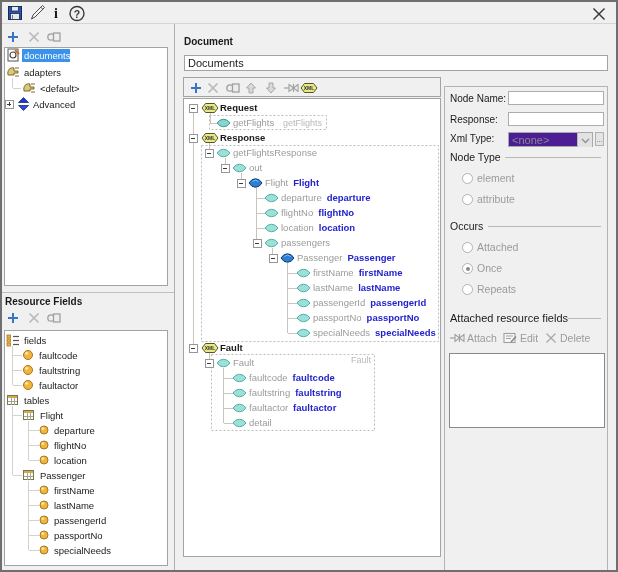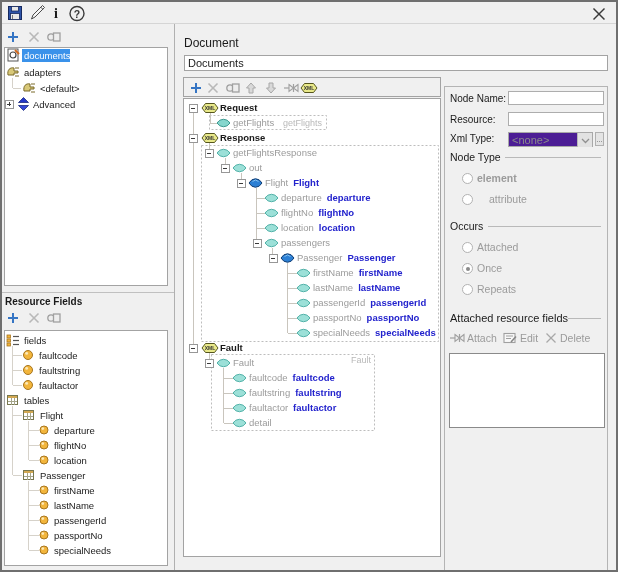--- a/index.html
+++ b/index.html
@@ -150,21 +150,21 @@
         <text x="49" y="102.5" font-size="9.5" fill="#1a1a1a">departure</text>
         <text x="49" y="117.5" font-size="9.5" fill="#1a1a1a">flightNo</text>
         <text x="49" y="132.5" font-size="9.5" fill="#1a1a1a">location</text>
         <text x="49" y="162.5" font-size="9.5" fill="#1a1a1a">firstName</text>
         <text x="49" y="177.5" font-size="9.5" fill="#1a1a1a">lastName</text>
         <text x="49" y="192.5" font-size="9.5" fill="#1a1a1a">passengerId</text>
         <text x="49" y="207.5" font-size="9.5" fill="#1a1a1a">passportNo</text>
         <text x="49" y="222.5" font-size="9.5" fill="#1a1a1a">specialNeeds</text>
       </svg>
     </div>
-<div class="lbl" style="left:182px;top:34px;font-weight:normal;font-size:12px">Document</div>
+<div class="lbl" style="left:182px;top:34px;font-weight:bold;font-size:10px">Document</div>
 <div class="wbox" style="left:182px;top:53px;width:424px;height:16px;">
       <div style="font-size:11px;color:#1a1a1a;padding:1px 0 0 3px">Documents</div>
     </div>
 <div class="abs" style="left:181px;top:75px;width:258px;height:20px;border:1px solid #a3a3a3;background:#f0f0f0">
 <svg width="256" height="18" style="position:absolute;left:0;top:0">
         <line x1="7" y1="10" x2="17" y2="10" stroke="#3575c4" stroke-width="2"></line>
         <line x1="12" y1="5" x2="12" y2="15" stroke="#3575c4" stroke-width="2"></line>
         <line x1="24.5" y1="5.5" x2="33.5" y2="14.5" stroke="#b8b8b8" stroke-width="1.6"></line>
         <line x1="24.5" y1="14.5" x2="33.5" y2="5.5" stroke="#b8b8b8" stroke-width="1.6"></line>
         <circle cx="46" cy="10" r="3.2" fill="#eee" stroke="#a0a0a0" stroke-width="1.3"></circle>
@@ -297,36 +297,36 @@
         <text x="65" y="297" font-size="9.5"><tspan fill="#9b9b9b">faultstring</tspan><tspan dx="5" fill="#2323cd" font-weight="bold">faultstring</tspan></text>
         <path d="M49,309 Q51.5,305.25 55.5,305.25 Q59.5,305.25 62,309 Q59.5,312.75 55.5,312.75 Q51.5,312.75 49,309 Z" fill="#9ce0d8" stroke="#54b2a9" stroke-width="1"></path>
         <text x="65" y="312" font-size="9.5"><tspan fill="#9b9b9b">faultactor</tspan><tspan dx="5" fill="#2323cd" font-weight="bold">faultactor</tspan></text>
         <path d="M49,324 Q51.5,320.25 55.5,320.25 Q59.5,320.25 62,324 Q59.5,327.75 55.5,327.75 Q51.5,327.75 49,324 Z" fill="#9ce0d8" stroke="#54b2a9" stroke-width="1"></path>
         <text x="65" y="327" font-size="9.5"><tspan fill="#9b9b9b">detail</tspan></text>
       </svg>
     </div>
 <div class="abs" style="left:442px;top:84px;width:164px;height:517px;border:1px solid #b4b4b4;background:#f0f0f0">
 <div class="lbl" style="left:5px;top:6px;font-size:10px">Node Name:</div>
 <div class="wbox" style="left:63px;top:4px;width:96px;height:14px;border-color:#adadad"></div>
-<div class="lbl" style="left:5px;top:27px;font-size:10px">Resource:</div>
+<div class="lbl" style="left:5px;top:27px;font-size:10px">Response:</div>
 <div class="wbox" style="left:63px;top:25px;width:96px;height:14px;border-color:#adadad"></div>
 <div class="lbl" style="left:5px;top:46px;font-size:10px">Xml Type:</div>
 <div class="abs" style="left:63px;top:45px;width:85px;height:15px;background:#4c1d95;border:1px solid #a8a8a8">
         <div style="font-size:11px;color:#8a8a8a;padding:1px 0 0 3px">&lt;none&gt;</div>
         <div style="position:absolute;right:0;top:0;width:15px;height:14px;border-left:1px solid #b8b8b8;background:#e2e2e2"><svg width="15" height="14">
             <path d="M4,6 L7.5,9.5 L11,6" fill="none" stroke="#909090" stroke-width="1.3"></path>
           </svg></div>
       </div>
 <div class="abs" style="left:150px;top:45px;width:9px;height:14px;background:#e4e4e4;border:1px solid #b0b0b0;font-size:8px;color:#666;text-align:center;line-height:14px">...</div>
 <div class="lbl" style="left:5px;top:64px;font-size:10.5px">Node Type</div>
 <div class="hline" style="left:60px;top:70px;width:96px;"></div>
 <div class="abs" style="left:17px;top:85.5px;width:11px;height:11px;border:1px solid #b2b2b2;border-radius:50%;background:#fff"></div>
-<div class="glbl" style="left:32px;top:85px;font-weight:bold;">element</div>
+<div class="glbl" style="left:32px;top:85px;">element</div>
 <div class="abs" style="left:17px;top:106.5px;width:11px;height:11px;border:1px solid #b2b2b2;border-radius:50%;background:#fff"></div>
-<div class="glbl" style="left:32px;top:106px;margin-left:12px;">attribute</div>
+<div class="glbl" style="left:32px;top:106px;">attribute</div>
 <div class="lbl" style="left:5px;top:133px;font-size:10.5px">Occurs</div>
 <div class="hline" style="left:43px;top:139px;width:113px;"></div>
 <div class="abs" style="left:17px;top:154.5px;width:11px;height:11px;border:1px solid #b2b2b2;border-radius:50%;background:#fff"></div>
 <div class="glbl" style="left:32px;top:154px;">Attached</div>
 <div class="abs" style="left:17px;top:175.5px;width:11px;height:11px;border:1px solid #b2b2b2;border-radius:50%;background:#fff">
         <div style="position:absolute;left:3px;top:3px;width:4px;height:4px;border-radius:50%;background:#8a8a8a"></div>
       </div>
 <div class="glbl" style="left:32px;top:175px;">Once</div>
 <div class="abs" style="left:17px;top:196.5px;width:11px;height:11px;border:1px solid #b2b2b2;border-radius:50%;background:#fff"></div>
 <div class="glbl" style="left:32px;top:196px;">Repeats</div>

